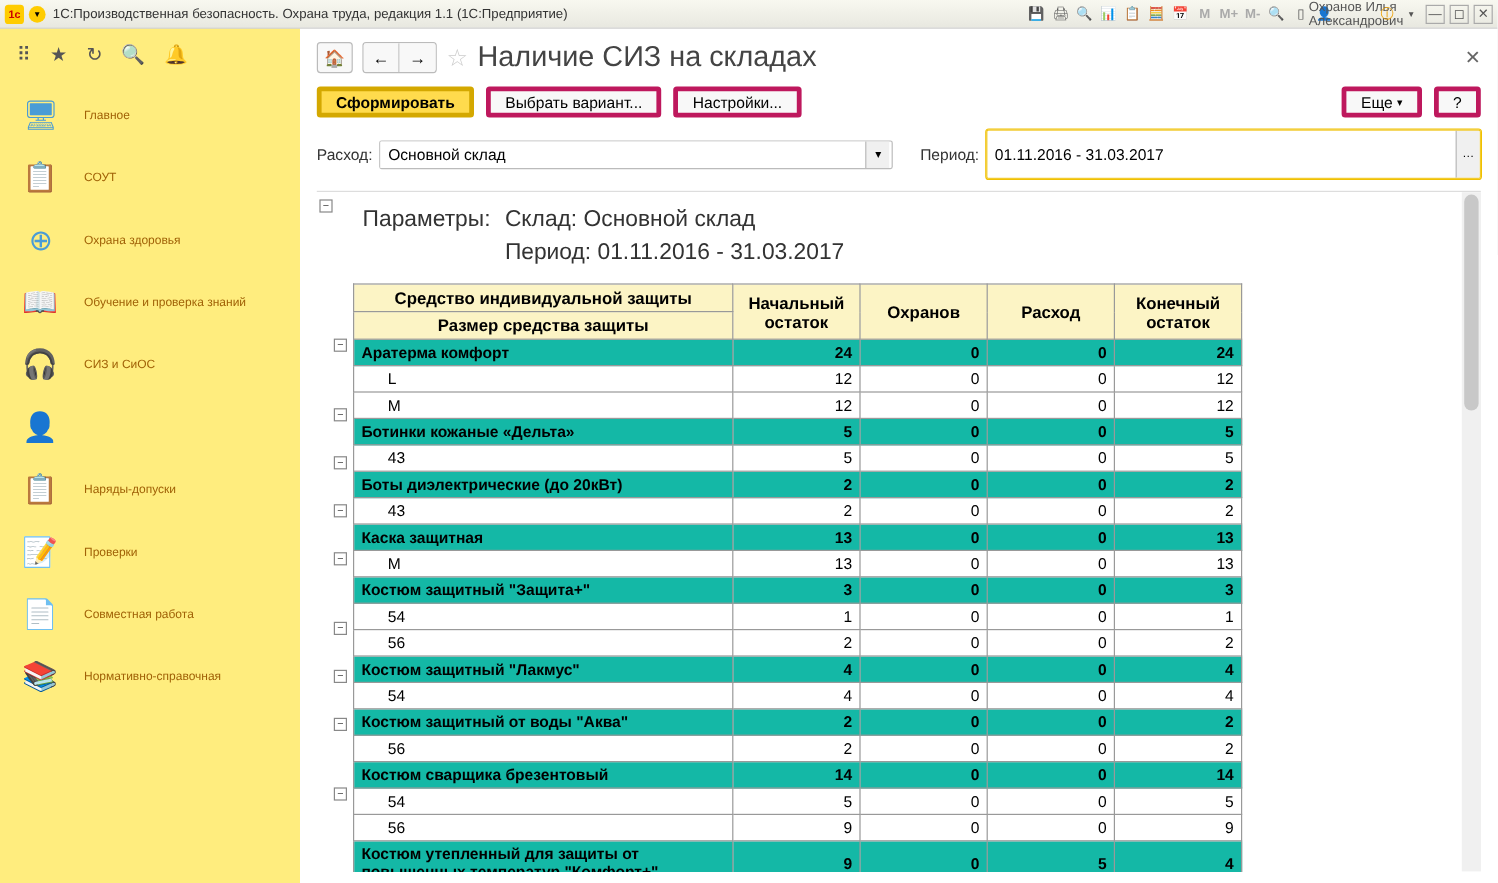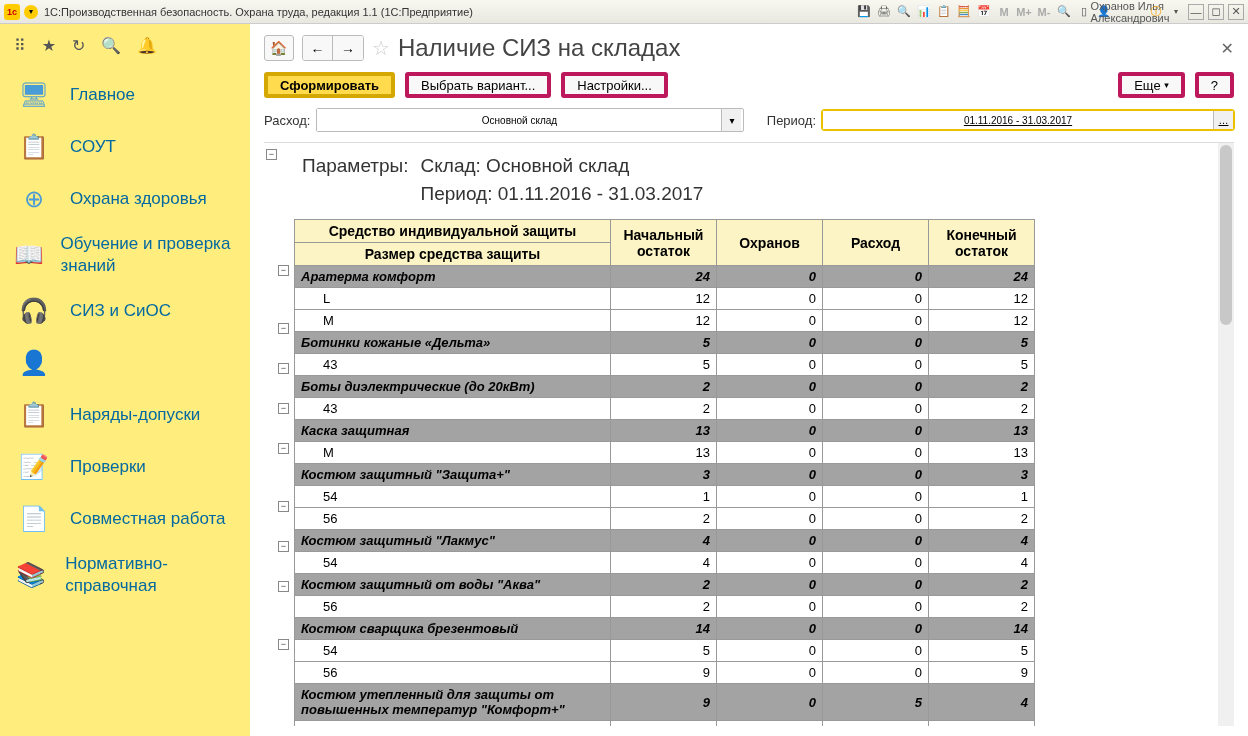--- a/index.html
+++ b/index.html
@@ -13,56 +13,56 @@
 .titlebar .tb-icons span { width: 16px; height: 16px; display: flex; align-items: center; justify-content: center; font-size: 11px; color: #555; cursor: pointer; }
 .titlebar .user { font-size: 11px; color: #333; margin: 0 6px; }
 .titlebar .winbtn { width: 18px; height: 14px; border: 1px solid #aaa; display: flex; align-items: center; justify-content: center; font-size: 10px; cursor: pointer; }
 
 .main-area { display: flex; height: 712px; }
 .sidebar { width: 250px; background: #ffed7e; padding: 6px 0; overflow-y: auto; }
 .sidebar-toolbar { display: flex; gap: 16px; padding: 6px 14px 14px; }
 .sidebar-toolbar span { font-size: 16px; color: #555; cursor: pointer; }
 .sidebar-item { display: flex; align-items: center; padding: 8px 14px; gap: 16px; cursor: pointer; }
 .sidebar-item .sicon { width: 40px; height: 36px; display: flex; align-items: center; justify-content: center; font-size: 24px; color: #4a9cd6; }
-.sidebar-item .slabel { font-size: 17px; color: #0369a1; line-height: 1.3; }
+.sidebar-item .slabel { font-size: 10px; color: #a16207; line-height: 1.3; }
 
 .content { flex: 1; background: #fff; display: flex; flex-direction: column; padding: 10px 14px; overflow: hidden; }
 .page-header { display: flex; align-items: center; gap: 8px; margin-bottom: 10px; }
 .nav-btn { width: 30px; height: 26px; border: 1px solid #bbb; border-radius: 3px; background: #f8f8f8; display: flex; align-items: center; justify-content: center; font-size: 14px; cursor: pointer; }
 .nav-group { display: flex; border: 1px solid #bbb; border-radius: 3px; overflow: hidden; }
 .nav-group .nav-half { width: 30px; height: 24px; background: #f8f8f8; display: flex; align-items: center; justify-content: center; font-size: 14px; cursor: pointer; }
 .nav-group .nav-half:first-child { border-right: 1px solid #bbb; }
 .star { color: #ccc; font-size: 20px; cursor: pointer; }
 .page-title { font-size: 24px; color: #444; }
 .page-close { margin-left: auto; font-size: 16px; color: #666; cursor: pointer; }
 
 .toolbar2 { display: flex; gap: 10px; margin-bottom: 10px; }
 .btn { height: 26px; padding: 0 12px; border: 4px solid #be185d; border-radius: 3px; background: #f8f8f8; font-size: 13px; cursor: pointer; display: flex; align-items: center; }
 .btn.primary { background: #ffdb4d; border-color: #d4a800; font-weight: bold; }
 .toolbar2 .spacer { flex: 1; }
 
 .filter-row { display: flex; gap: 6px; align-items: center; margin-bottom: 10px; }
 .filter-row label { font-size: 13px; color: #333; }
 .filter-row .input-wrap { display: flex; border: 1px solid #bbb; border-radius: 2px; height: 24px; }
-.filter-row input { border: none; padding: 0 6px; font-size: 10px; outline: none; text-align: center; }
+.filter-row input { border: none; padding: 0 6px; font-size: 13px; outline: none; }
 .filter-row .inp-btn { width: 20px; border-left: 1px solid #bbb; display: flex; align-items: center; justify-content: center; font-size: 10px; cursor: pointer; background: #f0f0f0; }
-.period-wrap { display: flex; border: 1px solid #f0c000; border-radius: 2px; height: 20px; outline: 1px solid #f0c000; text-decoration: underline; }
+.period-wrap { display: flex; border: 1px solid #f0c000; border-radius: 2px; height: 41px; outline: 1px solid #f0c000; }
 .period-wrap input { width: 390px; }
 
 .report-area { flex: 1; overflow: auto; border-top: 1px solid #ddd; position: relative; }
 .tree-gutter { position: absolute; left: 0; top: 0; width: 28px; }
 .tree-toggle { position: absolute; width: 11px; height: 11px; border: 1px solid #888; background: #fff; font-size: 9px; line-height: 9px; text-align: center; cursor: pointer; color: #444; }
 
 .params { margin-left: 36px; margin-top: 8px; margin-bottom: 10px; font-size: 19px; color: #333; }
 .params td { padding: 2px 10px 2px 0; vertical-align: top; }
 
 table.report { border-collapse: collapse; margin-left: 30px; }
 table.report th, table.report td { border: 1px solid #999; padding: 3px 6px; }
 table.report th { background: #fcf4c5; font-weight: bold; text-align: center; font-size: 14px; }
-table.report .group-row td { background: #a3a3a3; font-weight: bold; font-style: italic; }
+table.report .group-row td { background: #14b8a6; font-weight: bold; }
 table.report .num { text-align: right; }
 table.report .name-col { width: 316px; }
 table.report .num-col { width: 106px; }
 table.report .size-indent { padding-left: 28px; }
 
 .scrollbar-v { position: absolute; right: 0; top: 0; width: 16px; height: 100%; background: #f0f0f0; }
 .scrollbar-v .thumb { width: 12px; margin: 2px; height: 180px; background: #c8c8c8; border-radius: 6px; }
 </style>
 </head>
 <body>

